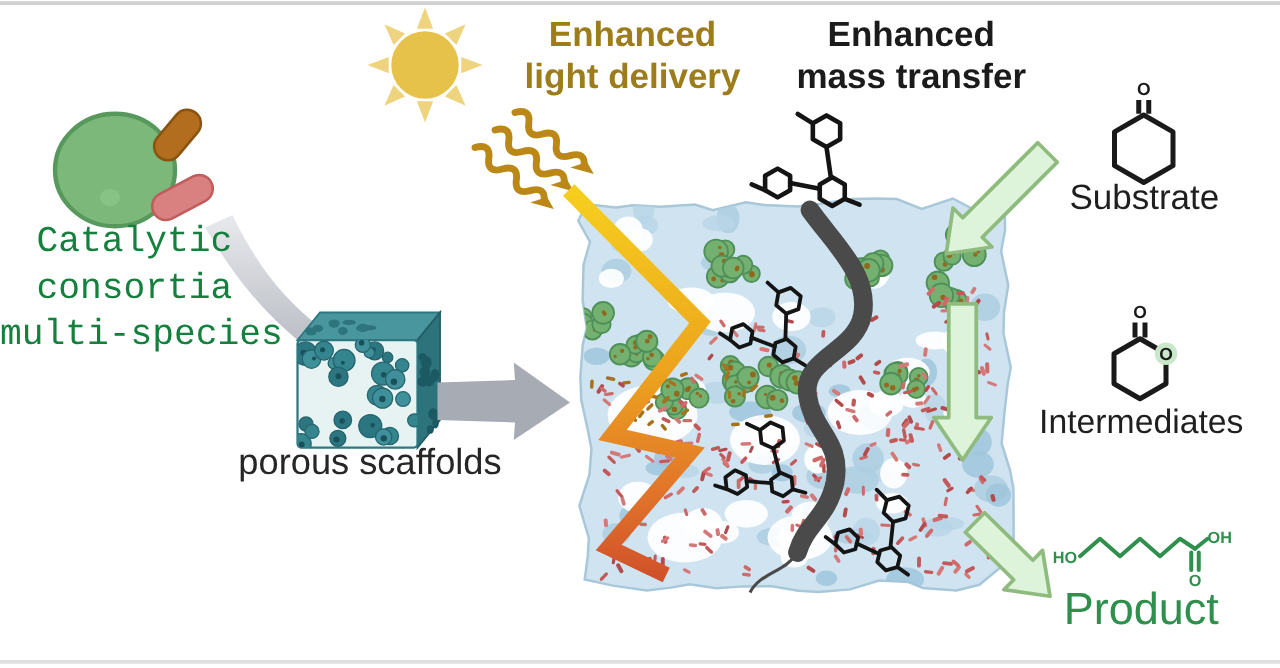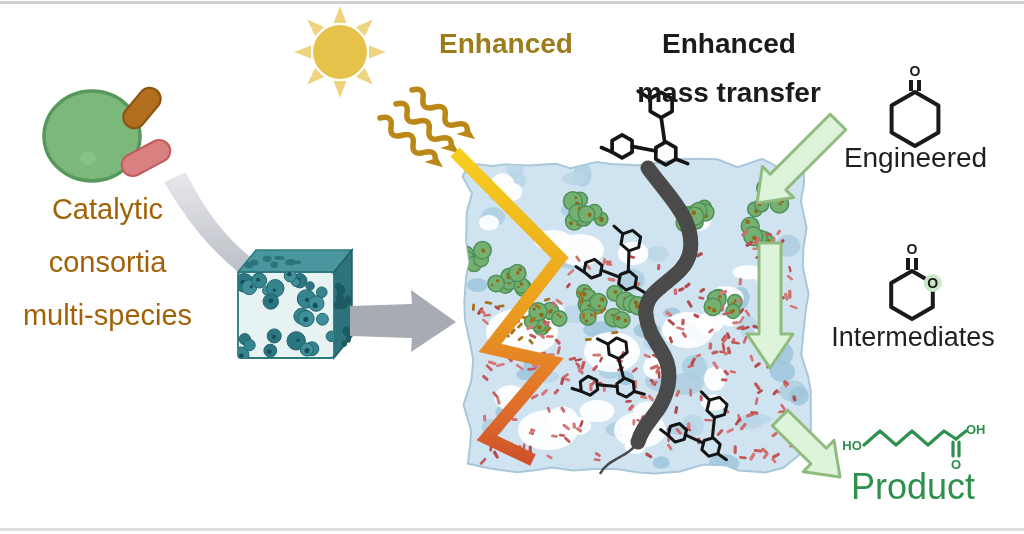--- a/index.html
+++ b/index.html
@@ -1,23 +1,23 @@
 <!DOCTYPE html>
 <html><head>
 <meta charset="utf-8">
 <style>
   html,body{margin:0;padding:0;background:#fff;}
   .stage{position:relative;width:1024px;height:534px;background:#ffffff;overflow:hidden;
          font-family:"Liberation Sans",sans-serif;}
   .stage svg{position:absolute;left:0;top:0;}
   .lbl{position:absolute;text-align:center;color:#1f1f1f;white-space:nowrap;}
-  .lbl div{white-space:nowrap;margin-top:16px;}
+  .lbl div{white-space:nowrap;}
   .light-lbl{left:394px;top:11px;width:224px;font-weight:bold;font-size:28px;line-height:33px;color:#9c7c1b;}
   .mass-lbl{left:616px;top:11px;width:226px;font-weight:bold;font-size:28px;line-height:33px;color:#1b1b1b;}
-  .consortia-lbl{left:0px;top:175px;width:215px;font-size:29px;line-height:37px;color:#a16207;}
+  .consortia-lbl{left:0px;top:175px;width:215px;font-size:29px;line-height:37px;color:#15803d;font-family:Liberation Mono, monospace;}
   .scaffold-lbl{left:166px;top:353px;width:260px;font-size:29px;line-height:35px;color:#262626;}
   .substrate-lbl{left:813px;top:142px;width:205px;font-size:28px;color:#1f1f1f;}
   .intermediates-lbl{left:800px;top:322px;width:226px;font-size:27px;color:#1f1f1f;}
   .product-lbl{left:813px;top:466px;width:200px;font-size:36px;color:#2f8f4c;}
   .edge{position:absolute;left:0;width:1024px;height:3px;}
   .edge.top{top:1px;background:#d0d0d0;}
   .edge.bottom{top:528px;background:#e0e0e0;}
 </style>
 </head>
 <body>
@@ -749,28 +749,30 @@
       <line x1="959" y1="442" x2="959" y2="456"></line>
       <line x1="956" y1="439" x2="966" y2="431"></line>
       <text x="852" y="450" text-anchor="middle" font-size="13" font-weight="bold" fill="#2f8f4c" stroke="none">HO</text>
       <text x="966" y="434" text-anchor="start" font-size="13" font-weight="bold" fill="#2f8f4c" stroke="none">OH</text>
       <text x="956" y="469" text-anchor="middle" font-size="13" font-weight="bold" fill="#2f8f4c" stroke="none">O</text>
     </g>
   </svg>
 
   <div class="lbl light-lbl">
     <div>Enhanced</div>
+    <div>light delivery</div>
   </div>
   <div class="lbl mass-lbl">
     <div>Enhanced</div>
     <div>mass transfer</div>
   </div>
   <div class="lbl consortia-lbl">
     <div>Catalytic</div>
     <div>consortia</div>
     <div>multi-species</div>
   </div>
   <div class="lbl scaffold-lbl">
+    <div>porous scaffolds</div>
   </div>
-  <div class="lbl substrate-lbl">Engineered</div>
+  <div class="lbl substrate-lbl">Substrate</div>
   <div class="lbl intermediates-lbl">Intermediates</div>
   <div class="lbl product-lbl">Product</div>
 </div>
 
 </body></html>

